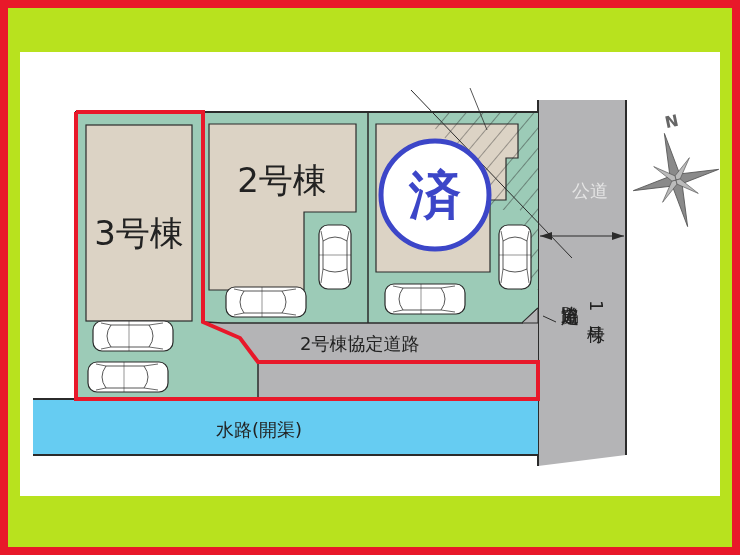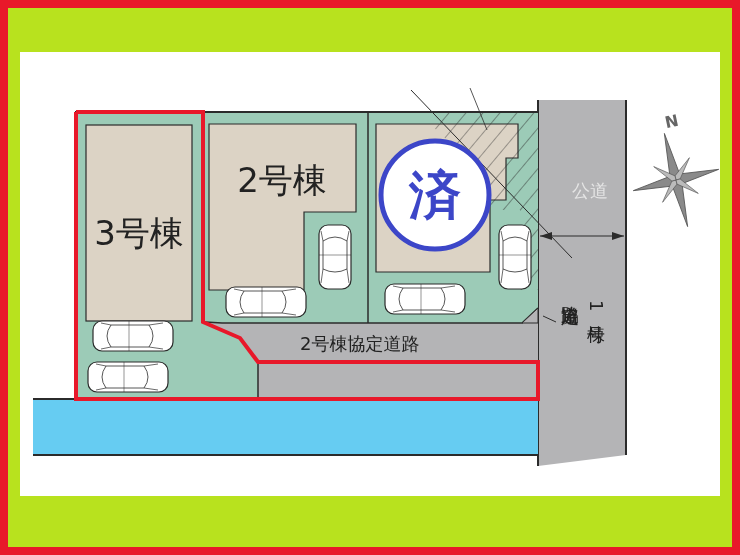--- a/index.html
+++ b/index.html
@@ -107,20 +107,21 @@
 
 <div style="position:absolute;left:84px;top:198px;width:110px;text-align:center;font-size:34px;color:#222;margin-top:13px;">3号棟</div>
 <div style="position:absolute;left:220px;top:158px;width:124px;text-align:center;font-size:34px;color:#222;">2号棟</div>
 <div style="position:absolute;left:395px;top:163px;width:80px;text-align:center;font-size:52px;font-weight:bold;color:#3c46c8;line-height:64px;">済</div>
 <div style="position:absolute;left:540px;top:180px;width:100px;text-align:center;font-size:18px;color:#e5e5e5;line-height:22px;">
   <div>公道</div>
 </div>
 <div style="position:absolute;left:300px;top:332px;font-size:18px;color:#222;text-align:right;">2号棟協定道路</div>
 <div style="position:absolute;left:560px;top:292px;width:20px;font-size:18px;line-height:20px;color:#222;writing-mode:vertical-rl;">協定道路</div>
 <div style="position:absolute;left:586px;top:300px;width:20px;font-size:18px;line-height:20px;color:#222;writing-mode:vertical-rl;">1号棟</div>
+<div style="position:absolute;left:216px;top:418px;font-size:18px;color:#222;">水路(開渠)</div>
 
 
 <div style="position:absolute;left:630px;top:112px;width:92px;height:115px;">
   <div style="position:absolute;left:35px;top:0;font-size:16px;font-weight:bold;color:#666;transform:rotate(-12deg);">N</div>
   <svg width="92" height="100" viewBox="-46 -50 92 100" style="position:absolute;left:0;top:18px;">
     <g transform="rotate(-14)">
       <polygon points="0,-48 5,-5 0,0 -5,-5" fill="#8a8a8a" stroke="#555" stroke-width="0.8"></polygon>
       <polygon points="0,48 5,5 0,0 -5,5" fill="#8a8a8a" stroke="#555" stroke-width="0.8"></polygon>
       <polygon points="-44,0 -5,5 0,0 -5,-5" fill="#8a8a8a" stroke="#555" stroke-width="0.8"></polygon>
       <polygon points="44,0 5,5 0,0 5,-5" fill="#8a8a8a" stroke="#555" stroke-width="0.8"></polygon>

